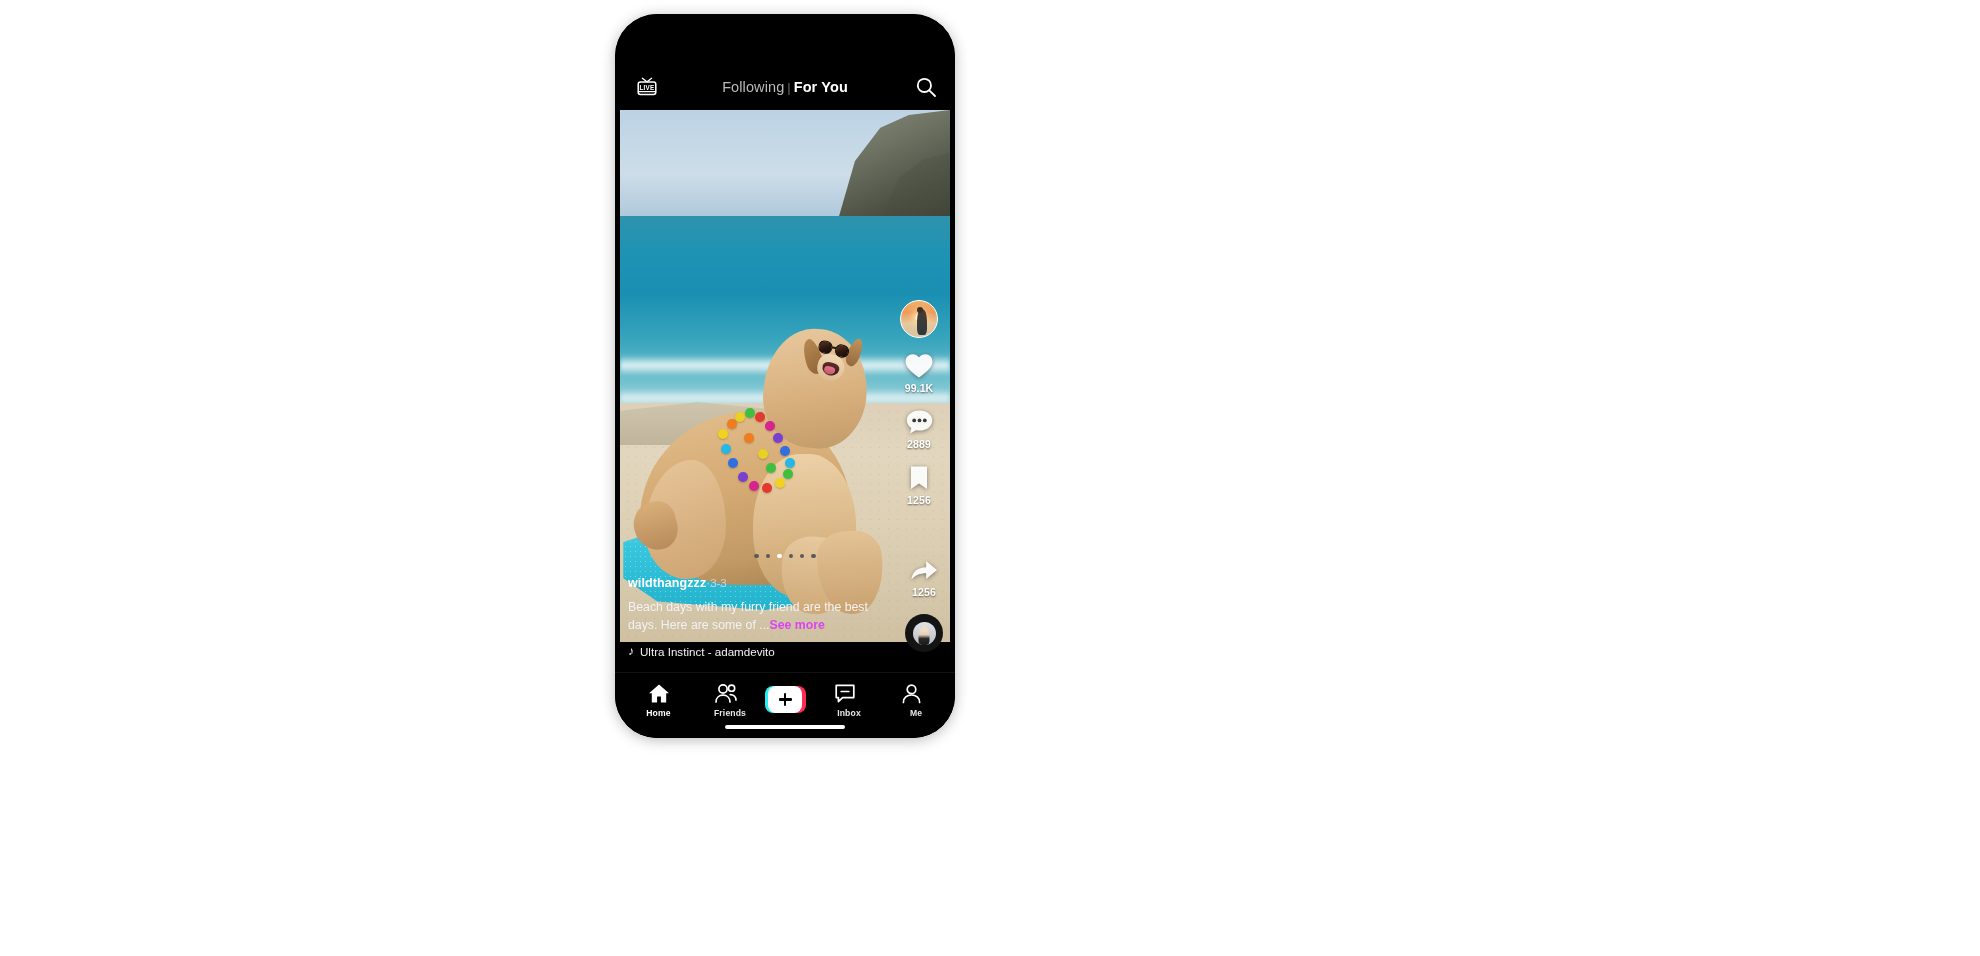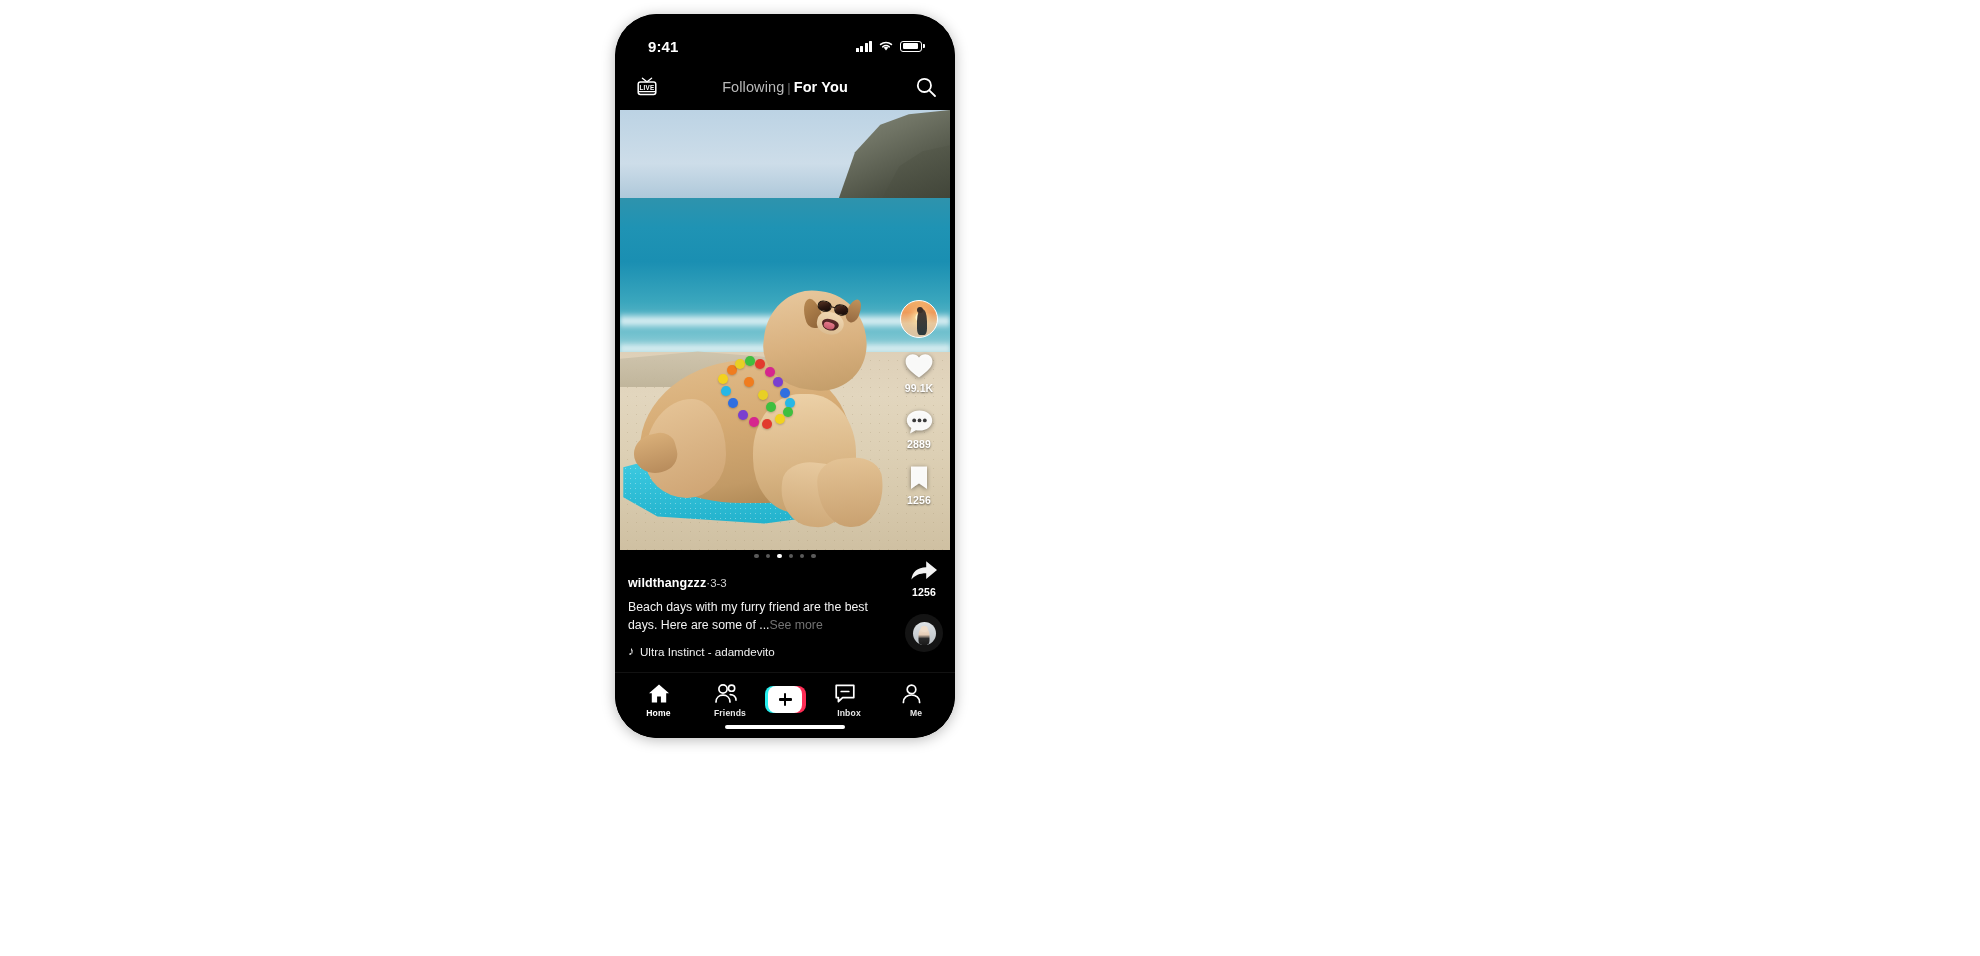--- a/index.html
+++ b/index.html
@@ -44,21 +44,21 @@
   }
   .live-btn { width:28px; display:flex; align-items:center; justify-content:center; cursor:pointer; }
   .tabs { flex:1; display:flex; align-items:center; justify-content:center; gap:3px; }
   .tab { font-size:14.5px; color:#b9b9b9; letter-spacing:.1px; cursor:pointer; }
   .tab.active { color:#fff; font-weight:700; }
   .tab-sep { color:#6a6a6a; font-size:13px; }
   .search-btn { width:28px; display:flex; align-items:center; justify-content:flex-end; cursor:pointer; }
 
   
   .video {
-    position:absolute; left:5px; top:96px; width:330px; height:440px;
+    position:absolute; left:5px; top:96px; width:330px; height:532px;
     overflow:hidden; background:#6d28d9;
   }
   .scene { position:absolute; inset:0; }
   .sky { position:absolute; left:0; top:0; width:100%; height:22%;
          background:linear-gradient(#bcd3e4 0%, #cddde9 55%, #a7c3d6 100%); }
   .cliff { position:absolute; right:0; top:0; width:48%; height:24%;
            background:linear-gradient(155deg,#8e9486 0%,#6f7364 38%,#4d5144 70%,#3a3d33 100%);
            clip-path:polygon(26% 100%, 40% 40%, 56% 14%, 74% 4%, 100% 0, 100% 100%); }
   .cliff2 { position:absolute; right:0; top:8%; width:22%; height:14%;
             background:linear-gradient(160deg,#5d6152,#3e4236); opacity:.85;
@@ -170,21 +170,21 @@
   }
   .dot { width:4.4px; height:4.4px; border-radius:50%; background:#5a5a5a; cursor:pointer; }
   .dot.on { background:#fff; }
 
   
   .caption { position:absolute; left:13px; top:562px; width:252px; color:#fff; }
   .cap-head { display:flex; align-items:baseline; margin-bottom:9px; }
   .cap-user { font-size:12.5px; font-weight:700; letter-spacing:.1px; cursor:pointer; }
   .cap-date { font-size:11.5px; color:#d2d2d2; }
   .cap-text { font-size:12.3px; line-height:1.45; color:#f2f2f2; }
-  .see-more { font-weight:400; color:#737373; cursor:pointer; }
+  .see-more { font-weight:700; color:#d946ef; cursor:pointer; }
   .cap-music { display:flex; align-items:center; gap:6px; margin-top:10px; font-size:11.6px; color:#f0f0f0; cursor:pointer; }
   .note { font-size:12px; line-height:1; }
 
   
   .tabbar {
     position:absolute; left:0; bottom:0; width:100%; height:66px;
     display:flex; align-items:flex-start; justify-content:space-around;
     padding:10px 10px 0; background:#000; border-top:1px solid #121212;
   }
   .tabitem { display:flex; flex-direction:column; align-items:center; gap:4px; width:56px; cursor:pointer; }
@@ -206,42 +206,20 @@
     width:120px; height:4.4px; background:#fff; border-radius:3px;
   }
 </style>
 </head>
 <body>
 
 <div class="stage">
   <div class="phone">
     <div class="screen">
 
-      <div class="statusbar">
-        <div class="clock">9:41</div>
-        <div class="status-right">
-          <span class="cell">
-              <i></i>
-              <i></i>
-              <i></i>
-              <i></i>
-            </span>
-          <svg width="16" height="12" viewBox="0 0 16 12">
-            <path d="M8 10.4 L10.3 7.6 A3.6 3.6 0 0 0 5.7 7.6 Z" fill="#fff"></path>
-            <path d="M2.6 4.4 A8.4 8.4 0 0 1 13.4 4.4" stroke="#fff" stroke-width="1.6" fill="none" stroke-linecap="round"></path>
-            <path d="M4.7 6.8 A5.4 5.4 0 0 1 11.3 6.8" stroke="#fff" stroke-width="1.6" fill="none" stroke-linecap="round"></path>
-          </svg>
-          <span style="display:flex;align-items:center;">
-            <span class="batt">
-                <span></span>
-              </span>
-              <span class="batt-tip"></span>
-          </span>
-        </div>
-      </div>
 
       <div class="topnav">
         <div class="live-btn">
           <svg width="22" height="20" viewBox="0 0 22 20">
             <path d="M6.4 1.2 L10.6 4.6 M15.6 1.2 L11.4 4.6" stroke="#fff" stroke-width="1.3" stroke-linecap="round" fill="none"></path>
             <rect x="2.2" y="5" width="17.6" height="12.4" rx="2.2" stroke="#fff" stroke-width="1.5" fill="none"></rect>
             <path d="M2.2 14.6 H19.8" stroke="#fff" stroke-width="1.2"></path>
             <text x="11" y="13.1" font-family="Liberation Sans, sans-serif" font-size="6.3" font-weight="bold" fill="#fff" text-anchor="middle" letter-spacing=".3">LIVE</text>
           </svg>
         </div>

